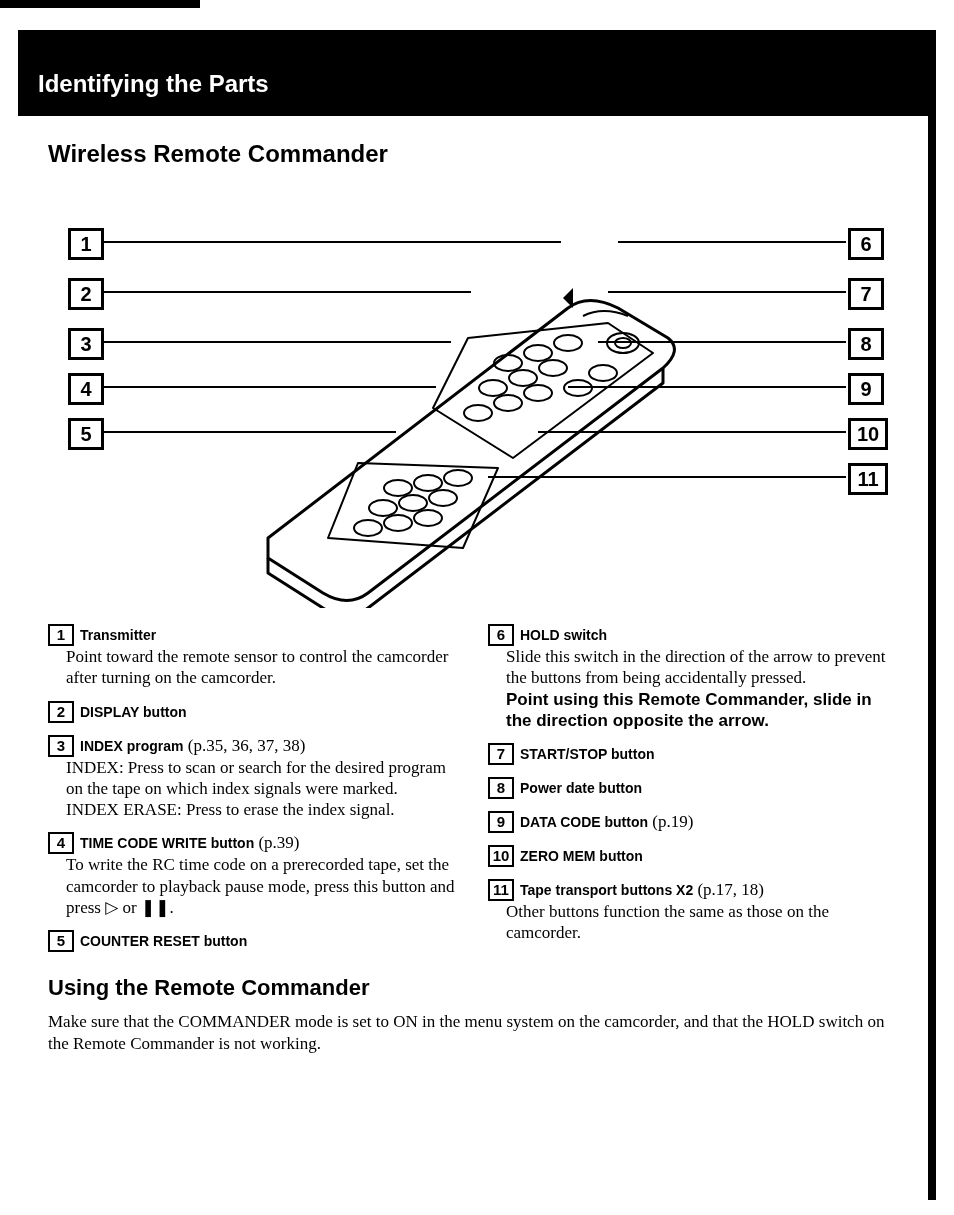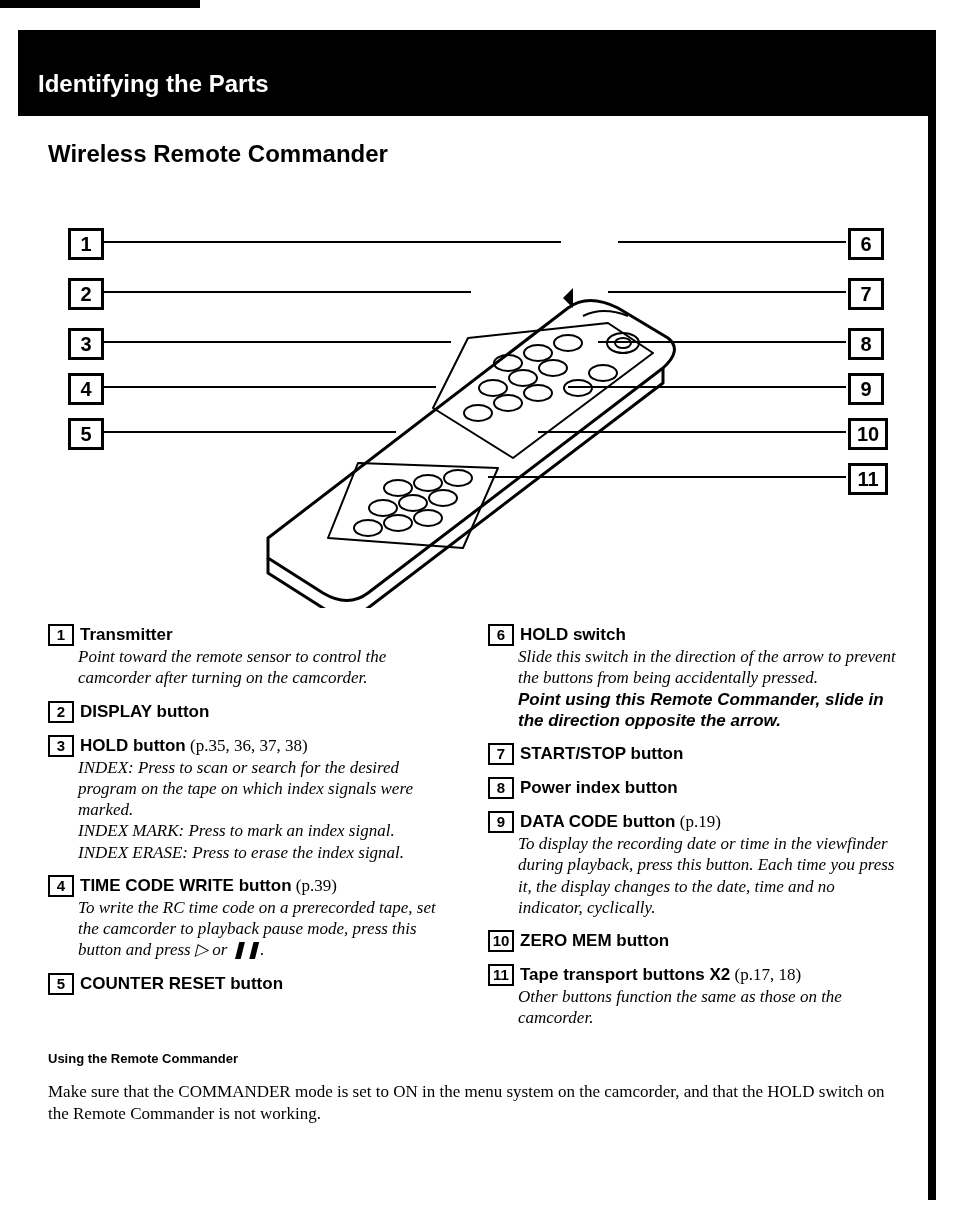--- a/index.html
+++ b/index.html
@@ -9,26 +9,26 @@
   .header-bar{background:#000;color:#fff;padding:30px 20px 18px 20px;font-family:Arial,Helvetica,sans-serif;font-weight:bold;font-size:24px;}
   .section-title{font-family:Arial,Helvetica,sans-serif;font-weight:bold;font-size:24px;padding:24px 29px 10px 30px;}
   .diagram{position:relative;width:870px;height:430px;margin-left:20px;}
   .callout-box{position:absolute;border:3px solid #000;width:30px;height:26px;background:#fff;font-family:Arial,Helvetica,sans-serif;font-weight:bold;font-size:20px;text-align:center;line-height:26px;}
   .callout-line{position:absolute;background:#000;height:2px;}
   svg.remote{position:absolute;left:170px;top:50px;}
   .columns{display:flex;gap:30px;padding:10px 30px 0 30px;}
   .col{flex:1;font-size:17px;line-height:1.25;}
   .item{margin:6px 0 12px 0;}
   .num-box{display:inline-block;border:2px solid #000;font-family:Arial,Helvetica,sans-serif;font-weight:bold;font-size:15px;min-width:18px;text-align:center;line-height:18px;padding:0 2px;margin-right:6px;vertical-align:top;}
-  .item-title{font-family:Arial,Helvetica,sans-serif;font-weight:bold;font-size:17px;}
+  .item-title{font-family:Arial,Helvetica,sans-serif;font-weight:bold;font-size:14px;}
   .item-ref{font-weight:normal;margin-top:28px;}
-  .item-body{display:block;margin-left:30px;font-style:italic;}
+  .item-body{display:block;margin-left:18px;}
   .bold-inline{font-family:Arial,Helvetica,sans-serif;font-weight:bold;}
   .footer-sec{padding:10px 30px 0 30px;font-size:17px;line-height:1.3;}
-  .footer-title{font-family:Arial,Helvetica,sans-serif;font-weight:bold;font-size:13px;display:block;margin-bottom:14px;}
+  .footer-title{font-family:Arial,Helvetica,sans-serif;font-weight:bold;font-size:22px;display:block;margin-bottom:8px;}
 </style>
 </head>
 <body>
 
 <div class="page">
   <div class="top-strip"></div>
   <div class="main-frame">
 
     <div class="header-bar">Identifying the Parts</div>
     <div class="section-title">Wireless Remote Commander</div>
@@ -110,48 +110,46 @@
     <div class="columns">
       <div class="col" id="left-col">
           <div class="item">
             <div><span class="num-box">1</span><span class="item-title">Transmitter</span></div>
             <span class="item-body">Point toward the remote sensor to control the camcorder after turning on the camcorder.</span>
           </div>
           <div class="item">
             <div><span class="num-box">2</span><span class="item-title">DISPLAY button</span></div>
           </div>
           <div class="item">
-            <div><span class="num-box">3</span><span class="item-title">HOLD button</span><span class="item-ref"> (p.35, 36, 37, 38)</span></div>
+            <div><span class="num-box">3</span><span class="item-title">INDEX program</span><span class="item-ref"> (p.35, 36, 37, 38)</span></div>
             <span class="item-body">INDEX: Press to scan or search for the desired program on the tape on which index signals were marked.</span>
-            <span class="item-body">INDEX MARK: Press to mark an index signal.</span>
             <span class="item-body">INDEX ERASE: Press to erase the index signal.</span>
           </div>
           <div class="item">
             <div><span class="num-box">4</span><span class="item-title">TIME CODE WRITE button</span><span class="item-ref"> (p.39)</span></div>
             <span class="item-body">To write the RC time code on a prerecorded tape, set the camcorder to playback pause mode, press this button and press ▷ or ❚❚.</span>
           </div>
           <div class="item">
             <div><span class="num-box">5</span><span class="item-title">COUNTER RESET button</span></div>
           </div>
         </div>
       <div class="col" id="right-col">
           <div class="item">
             <div><span class="num-box">6</span><span class="item-title">HOLD switch</span></div>
             <span class="item-body">Slide this switch in the direction of the arrow to prevent the buttons from being accidentally pressed.</span>
             <span class="item-body bold-inline">Point using this Remote Commander, slide in the direction opposite the arrow.</span>
           </div>
           <div class="item">
             <div><span class="num-box">7</span><span class="item-title">START/STOP button</span></div>
           </div>
           <div class="item">
-            <div><span class="num-box">8</span><span class="item-title">Power index button</span></div>
+            <div><span class="num-box">8</span><span class="item-title">Power date button</span></div>
           </div>
           <div class="item">
             <div><span class="num-box">9</span><span class="item-title">DATA CODE button</span><span class="item-ref"> (p.19)</span></div>
-            <span class="item-body">To display the recording date or time in the viewfinder during playback, press this button. Each time you press it, the display changes to the date, time and no indicator, cyclically.</span>
           </div>
           <div class="item">
             <div><span class="num-box">10</span><span class="item-title">ZERO MEM button</span></div>
           </div>
           <div class="item">
             <div><span class="num-box">11</span><span class="item-title">Tape transport buttons X2</span><span class="item-ref"> (p.17, 18)</span></div>
             <span class="item-body">Other buttons function the same as those on the camcorder.</span>
           </div>
         </div>
     </div>

